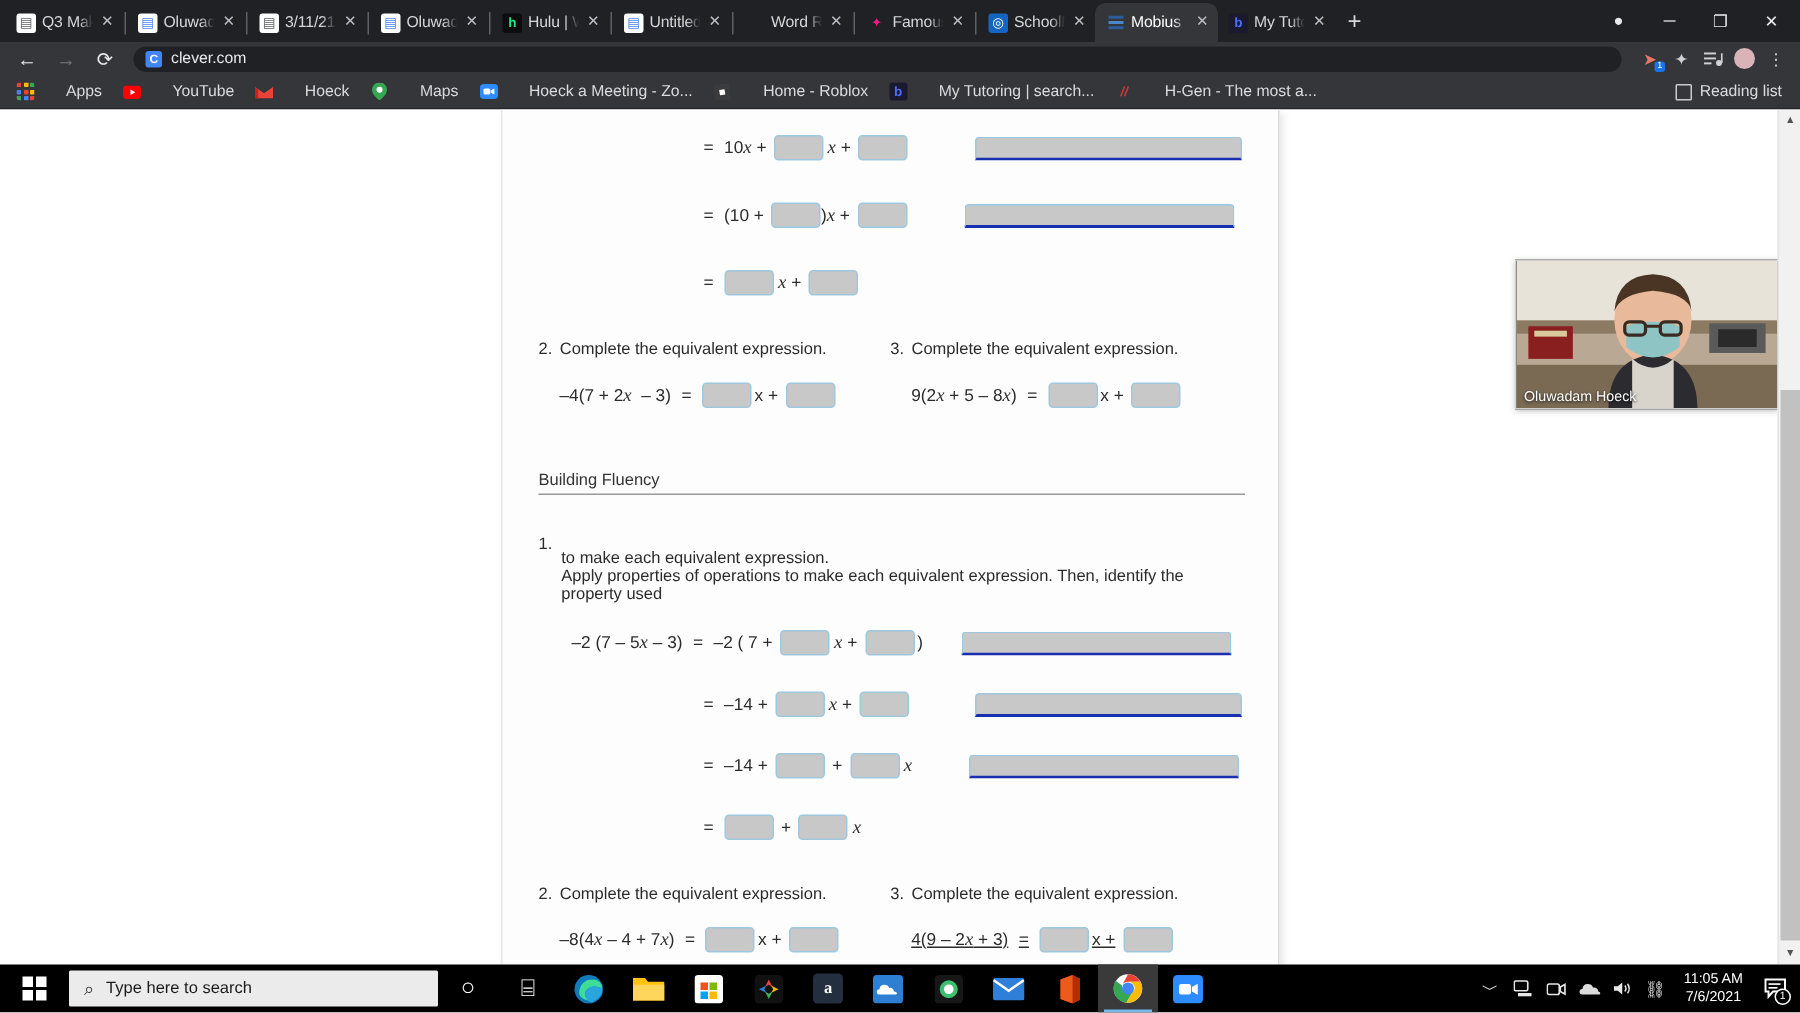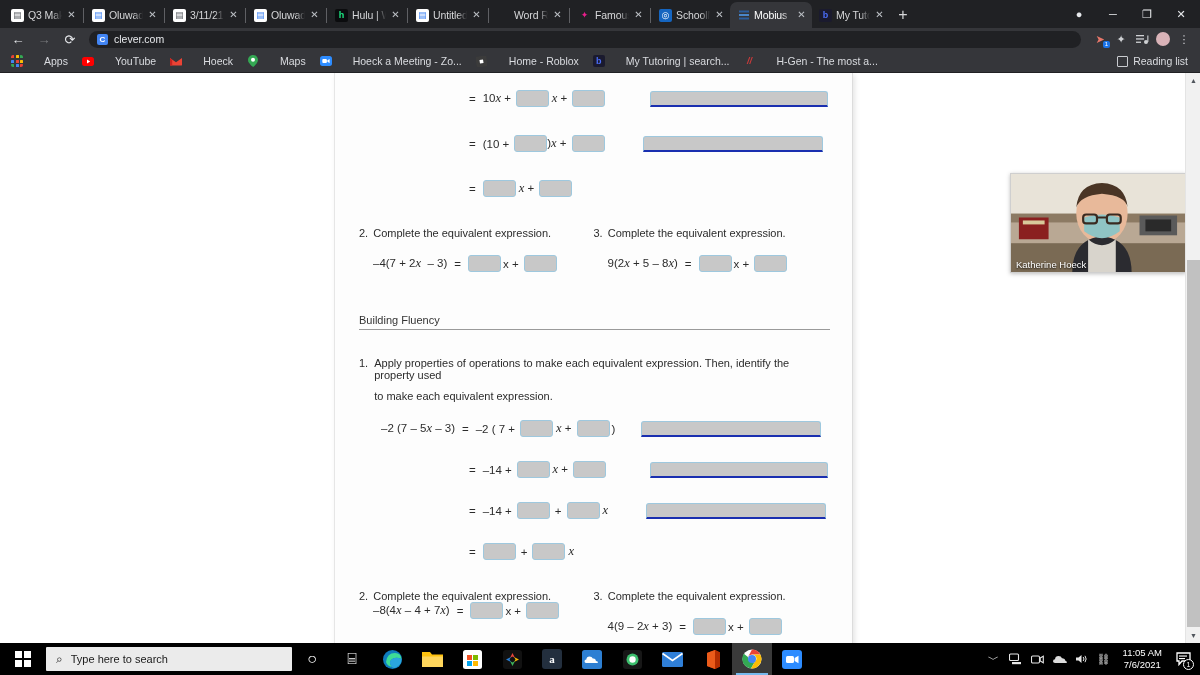--- a/index.html
+++ b/index.html
@@ -506,22 +506,22 @@
                 <span class="box" style="margin-left:5px;"></span>
               </div>
             </div>
           </div>
 
           <div class="sectionhead" style="margin-top:42px;">Building Fluency</div>
 
           <div style="margin-top:27px; display:flex; gap:6px;">
             <span class="qnum">1.</span>
             <div>
+              <div class="qtitle" style="margin-top:9px;">to make each equivalent expression.</div>
               <div class="qtitle">Apply properties of operations to make each equivalent expression. Then, identify the property used</div>
-              <div class="qtitle" style="margin-top:9px;">to make each equivalent expression.</div>
             </div>
           </div>
 
           <div class="mrow" style="margin-top:18px; padding-left:22px;">
             <span class="mexpr">–2 (7 – 5<i>x</i> – 3)</span>
             <span class="mexpr" style="margin:0 7px;">=</span>
             <span class="mexpr">–2 ( 7 +</span>
             <span class="box" style="margin:0 3px 0 5px;"></span>
             <span class="mexpr"><i>x</i> +</span>
             <span class="box" style="margin-left:5px;"></span>
@@ -555,34 +555,34 @@
             <span class="box" style="margin:0 3px 0 5px;"></span>
             <span class="mexpr ital">x</span>
           </div>
 
           <div style="display:flex; margin-top:30px;">
             <div style="width:235px;">
               <div style="display:flex; gap:5px;">
                 <span class="qnum">2.</span>
                 <span class="qtitle">Complete the equivalent expression.</span>
               </div>
-              <div class="mrow" style="padding-left:14px;">
+              <div class="mrow" style="margin-top:16px; padding-left:14px;">
                 <span class="mexpr">–8(4<i>x</i> – 4 + 7<i>x</i>)</span>
                 <span class="mexpr" style="margin:0 7px;">=</span>
                 <span class="box"></span>
                 <span class="mexpr" style="margin-left:2px;">x +</span>
                 <span class="box" style="margin-left:5px;"></span>
               </div>
             </div>
             <div style="width:235px;">
               <div style="display:flex; gap:5px;">
                 <span class="qnum">3.</span>
                 <span class="qtitle">Complete the equivalent expression.</span>
               </div>
-              <div class="mrow" style="margin-top:16px; padding-left:14px;">
+              <div class="mrow" style="margin-top:16px; padding-left:14px;text-decoration:underline;">
                 <span class="mexpr">4(9 – 2<i>x</i> + 3)</span>
                 <span class="mexpr" style="margin:0 7px;">=</span>
                 <span class="box"></span>
                 <span class="mexpr" style="margin-left:2px;">x +</span>
                 <span class="box" style="margin-left:5px;"></span>
               </div>
             </div>
           </div>
 
         </div>
@@ -601,21 +601,21 @@
           <rect x="0" y="70" width="176" height="30" fill="#7a6a54"></rect>
           <ellipse cx="92" cy="40" rx="26" ry="30" fill="#e8b99a"></ellipse>
           <path d="M66 34 Q68 10 92 9 Q116 10 118 34 Q116 22 92 20 Q70 22 66 34 Z" fill="#4a3525"></path>
           <path d="M62 100 Q62 66 92 63 Q122 66 122 100 Z" fill="#2b2b30"></path>
           <path d="M78 66 Q92 78 106 66 L106 100 L78 100 Z" fill="#d8d4cc"></path>
           <path d="M74 44 Q92 38 110 44 L110 58 Q92 72 74 58 Z" fill="#8fc4c4"></path>
           <rect x="73" y="41" width="14" height="9" rx="3" fill="none" stroke="#3a2a20" stroke-width="2.2"></rect>
           <rect x="97" y="41" width="14" height="9" rx="3" fill="none" stroke="#3a2a20" stroke-width="2.2"></rect>
           <line x1="87" y1="44" x2="97" y2="44" stroke="#3a2a20" stroke-width="2"></line>
         </svg>
-        <div class="vidname">Katherine Hoeck</div>
+        <div class="vidname">Oluwadam Hoeck</div>
       </div>
 
     </div>
 
     <div class="scrollbar">
       <div class="sb-arrow up">▲</div>
       <div class="sb-thumb"></div>
       <div class="sb-arrow down">▼</div>
     </div>
   </div>

